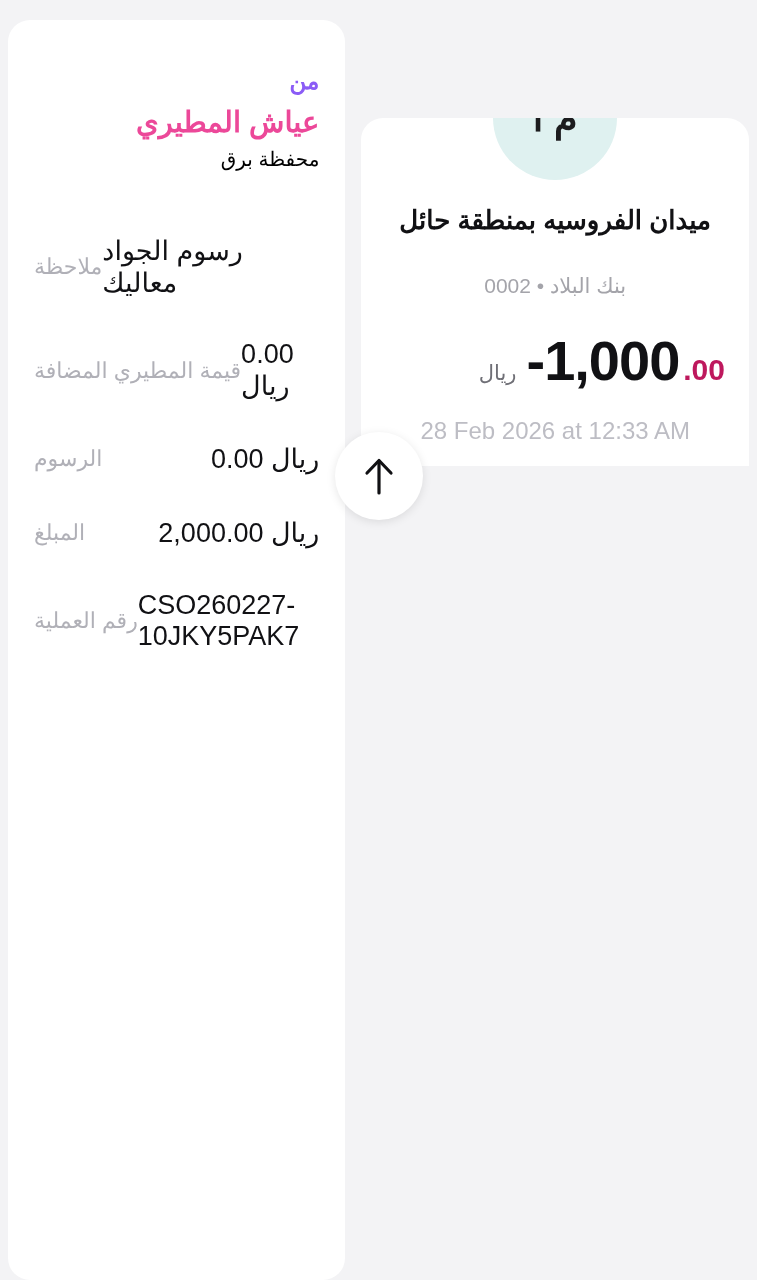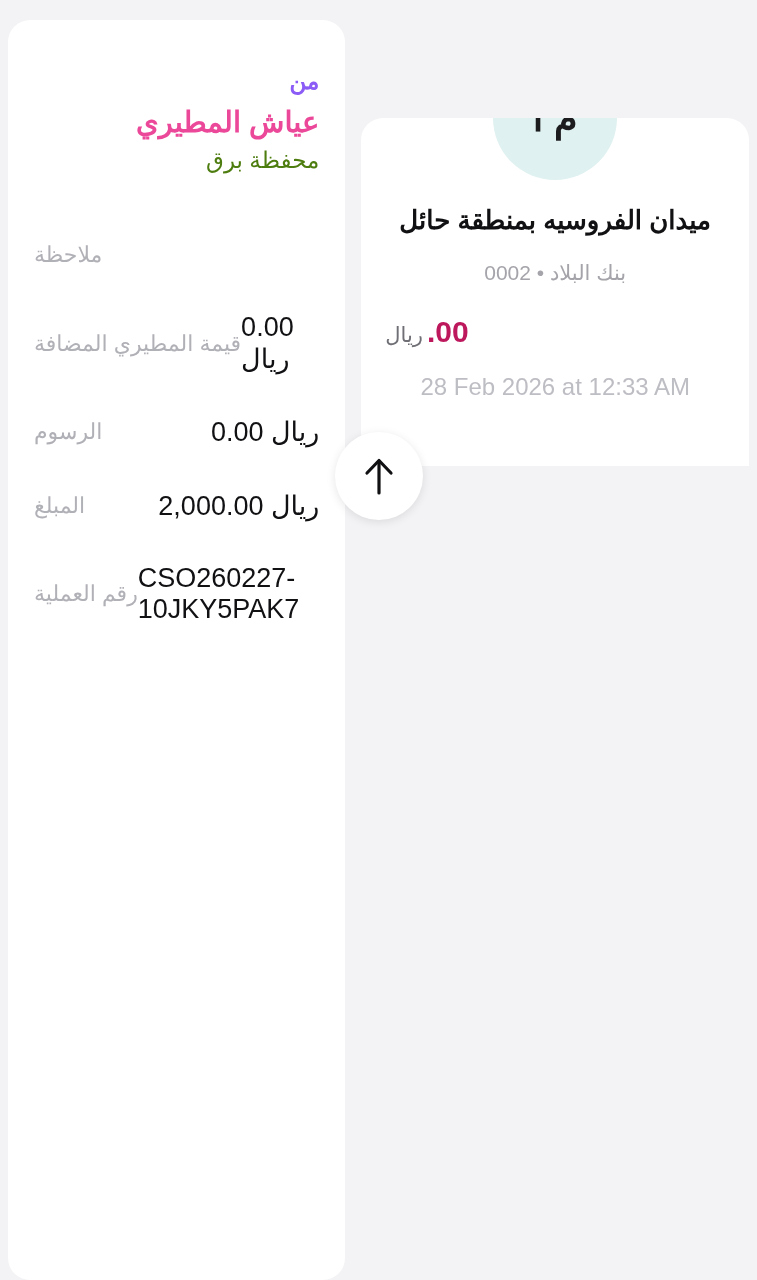--- a/index.html
+++ b/index.html
@@ -50,31 +50,31 @@
   }
   .merchant-name {
     font-size: 26px;
     font-weight: 700;
     color: #111114;
     line-height: 1.25;
     padding: 0 14px;
     word-wrap: break-word;
   }
   .bank-line {
-    margin-top: 24px;
+    margin-top: 37px;
     font-size: 21px;
     color: #a4a4aa;
     font-weight: 400;
     direction: rtl;
   }
   .amount-row {
     margin-top: 30px;
     display: flex;
     align-items: baseline;
-    justify-content: flex-start;
+    justify-content: flex-end;
     direction: ltr;
     gap: 10px;
   }
   .amount-main {
     font-size: 56px;
     font-weight: 700;
     color: #111114;
     letter-spacing: -1px;
   }
   .amount-dec {
@@ -132,22 +132,22 @@
     color: #8b5cf6;
   }
   .from-name {
     margin-top: 10px;
     font-size: 29px;
     font-weight: 700;
     color: #ec4899;
   }
   .from-wallet {
     margin-top: 8px;
-    font-size: 23px;
-    color: #4d7c0f;
+    font-size: 20px;
+    color: #000000;
   }
 
   .rows { margin-top: 44px; }
   .row {
     display: flex;
     flex-direction: row-reverse;
     align-items: center;
     justify-content: space-between;
     padding: 20px 0;
     min-height: 74px;
@@ -173,20 +173,21 @@
 <div class="screen">
 
   <div class="top-card">
     <div class="avatar">
       <span>م ا</span>
     </div>
     <div class="merchant-name">ميدان الفروسيه بمنطقة حائل</div>
     <div class="bank-line">بنك البلاد • 0002</div>
     <div class="amount-row">
       <span class="amount-cur">ريال</span>
+      <span class="amount-main">-1,000</span>
       <span class="amount-dec">.00</span>
     </div>
     <div class="datetime-faded">28 Feb 2026 at 12:33 AM</div>
   </div>
 
   <div class="arrow-btn">
     <span>
       <svg width="36" height="40" viewBox="0 0 36 40" fill="none">
         <path d="M18 37 L18 5" stroke="#111114" stroke-width="3.2" stroke-linecap="round"></path>
         <path d="M6 17 L18 4.5 L30 17" stroke="#111114" stroke-width="3.2" stroke-linecap="round" stroke-linejoin="round"></path>
@@ -197,20 +198,21 @@
   <div class="details-sheet">
     <div class="from-block">
       <div class="from-label">من</div>
       <div class="from-name">عياش المطيري</div>
       <div class="from-wallet">محفظة برق</div>
     </div>
 
     <div class="rows">
       <div class="row">
         <div class="row-label">ملاحظة</div>
+        <div class="row-value">رسوم الجواد معاليك</div>
       </div>
       <div class="row">
         <div class="row-label">قيمة المطيري المضافة</div>
         <div class="row-value ltr">0.00 ريال</div>
       </div>
       <div class="row">
         <div class="row-label">الرسوم</div>
         <div class="row-value ltr">0.00 ريال</div>
       </div>
       <div class="row">

